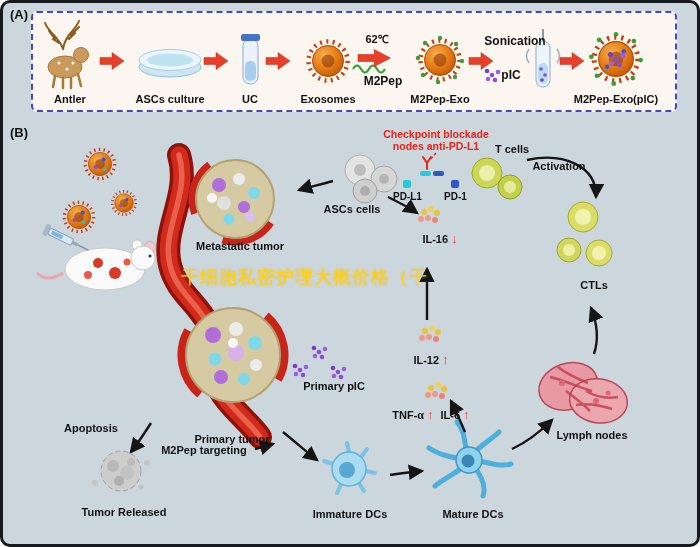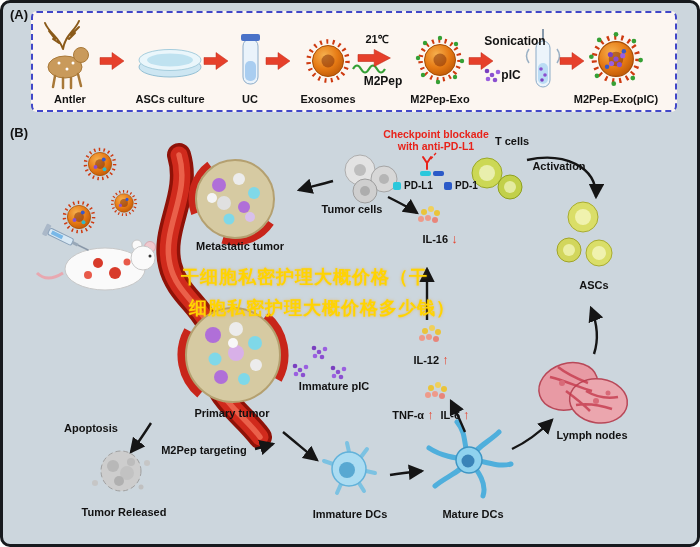--- a/index.html
+++ b/index.html
@@ -12,23 +12,23 @@
   svg.art { position:absolute; left:0; top:0; }
   .lbl { position:absolute; font-size:11px; font-weight:bold; color:#121212;
          text-align:center; white-space:nowrap; line-height:1.1; }
   .c   { transform:translateX(-50%); }
   .pl  { font-size:13px; }
   .sm  { font-size:12px; }
   .red { color:#e6402b; font-size:13px; line-height:1; }
   .ck  { position:absolute; transform:translateX(-50%); font-size:10.5px; font-weight:bold;
          color:#e8231a; text-align:center; white-space:nowrap; line-height:1.15; }
   .pdl { position:absolute; display:flex; align-items:center; gap:3px;
-         font-size:10px; font-weight:bold; color:#121212; white-space:nowrap; }
+         font-size:10px; font-weight:bold; color:#121212; white-space:nowrap;flex-direction:column; }
   .pdm { width:8px; height:8px; border-radius:2px; display:inline-block; }
-  .wm  { position:absolute; font-size:18px; font-weight:bold; color:#ffd400;
+  .wm  { position:absolute; font-size:18px; font-weight:normal; color:#ffd400;
          white-space:nowrap; letter-spacing:1px; z-index:5;
          text-shadow:0 0 3px rgba(255,170,0,.55); }
 </style>
 </head>
 <body>
 
 <div class="frame">
 
   <div class="panel-a-box"></div>
 
@@ -309,70 +309,69 @@
     </g>
   </svg>
 
   <div class="lbl pl" style="left:7px;top:5px">(A)</div>
   <div class="lbl c" style="left:67px;top:90px">Antler</div>
   <div class="lbl c" style="left:167px;top:90px">ASCs culture</div>
   <div class="lbl c" style="left:247px;top:90px">UC</div>
   <div class="lbl c" style="left:325px;top:90px">Exosomes</div>
   <div class="lbl c" style="left:437px;top:90px">M2Pep-Exo</div>
   <div class="lbl c" style="left:613px;top:90px">M2Pep-Exo(pIC)</div>
-  <div class="lbl c" style="left:374px;top:30px">21℃</div>
+  <div class="lbl c" style="left:374px;top:30px">62℃</div>
   <div class="lbl c sm" style="left:380px;top:72px">M2Pep</div>
   <div class="lbl c sm" style="left:512px;top:32px">Sonication</div>
   <div class="lbl c sm" style="left:508px;top:66px">pIC</div>
 
   <div class="lbl pl" style="left:7px;top:123px">(B)</div>
 
   <div class="ck" style="left:433px;top:125px">
     <div>Checkpoint blockade</div>
-    <div>with anti-PD-L1</div>
-  </div>
-
-  <div class="lbl c" style="left:509px;top:132px">T cells</div>
+    <div>nodes anti-PD-L1</div>
+  </div>
+
+  <div class="lbl c" style="left:509px;top:140px">T cells</div>
 
   <div class="pdl" style="left:390px;top:177px">
     <span class="pdm" style="background:#2ac8dc"></span>
     <span>PD-L1</span>
   </div>
   <div class="pdl" style="left:441px;top:177px">
     <span class="pdm" style="background:#2b5ac8"></span>
     <span>PD-1</span>
   </div>
 
   <div class="lbl c" style="left:556px;top:157px">Activation</div>
-  <div class="lbl c" style="left:349px;top:200px">Tumor cells</div>
+  <div class="lbl c" style="left:349px;top:200px">ASCs cells</div>
   <div class="lbl c" style="left:237px;top:237px">Metastatic tumor</div>
 
   <div class="lbl c" style="left:437px;top:229px">
     <span>IL-16</span> <span class="red">↓</span>
   </div>
 
-  <div class="lbl c" style="left:591px;top:276px">ASCs</div>
+  <div class="lbl c" style="left:591px;top:276px">CTLs</div>
 
   <div class="lbl c" style="left:428px;top:350px">
     <span>IL-12</span> <span class="red">↑</span>
   </div>
 
-  <div class="lbl c" style="left:331px;top:377px">Immature pIC</div>
+  <div class="lbl c" style="left:331px;top:377px">Primary pIC</div>
 
   <div class="lbl c" style="left:410px;top:405px">
     <span>TNF-α</span> <span class="red">↑</span>
   </div>
   <div class="lbl c" style="left:452px;top:405px">
     <span>IL-6</span> <span class="red">↑</span>
   </div>
 
   <div class="lbl c" style="left:589px;top:426px">Lymph nodes</div>
   <div class="lbl c" style="left:88px;top:419px">Apoptosis</div>
-  <div class="lbl c" style="left:229px;top:404px">Primary tumor</div>
+  <div class="lbl c" style="left:229px;top:430px">Primary tumor</div>
   <div class="lbl c" style="left:201px;top:441px">M2Pep targeting</div>
   <div class="lbl c" style="left:121px;top:503px">Tumor Released</div>
   <div class="lbl c" style="left:347px;top:505px">Immature DCs</div>
   <div class="lbl c" style="left:470px;top:505px">Mature DCs</div>
 
   <div class="wm" style="left:178px;top:262px">干细胞私密护理大概价格（干</div>
-  <div class="wm" style="left:186px;top:293px">细胞私密护理大概价格多少钱）</div>
 
 </div>
 
 </body></html>

